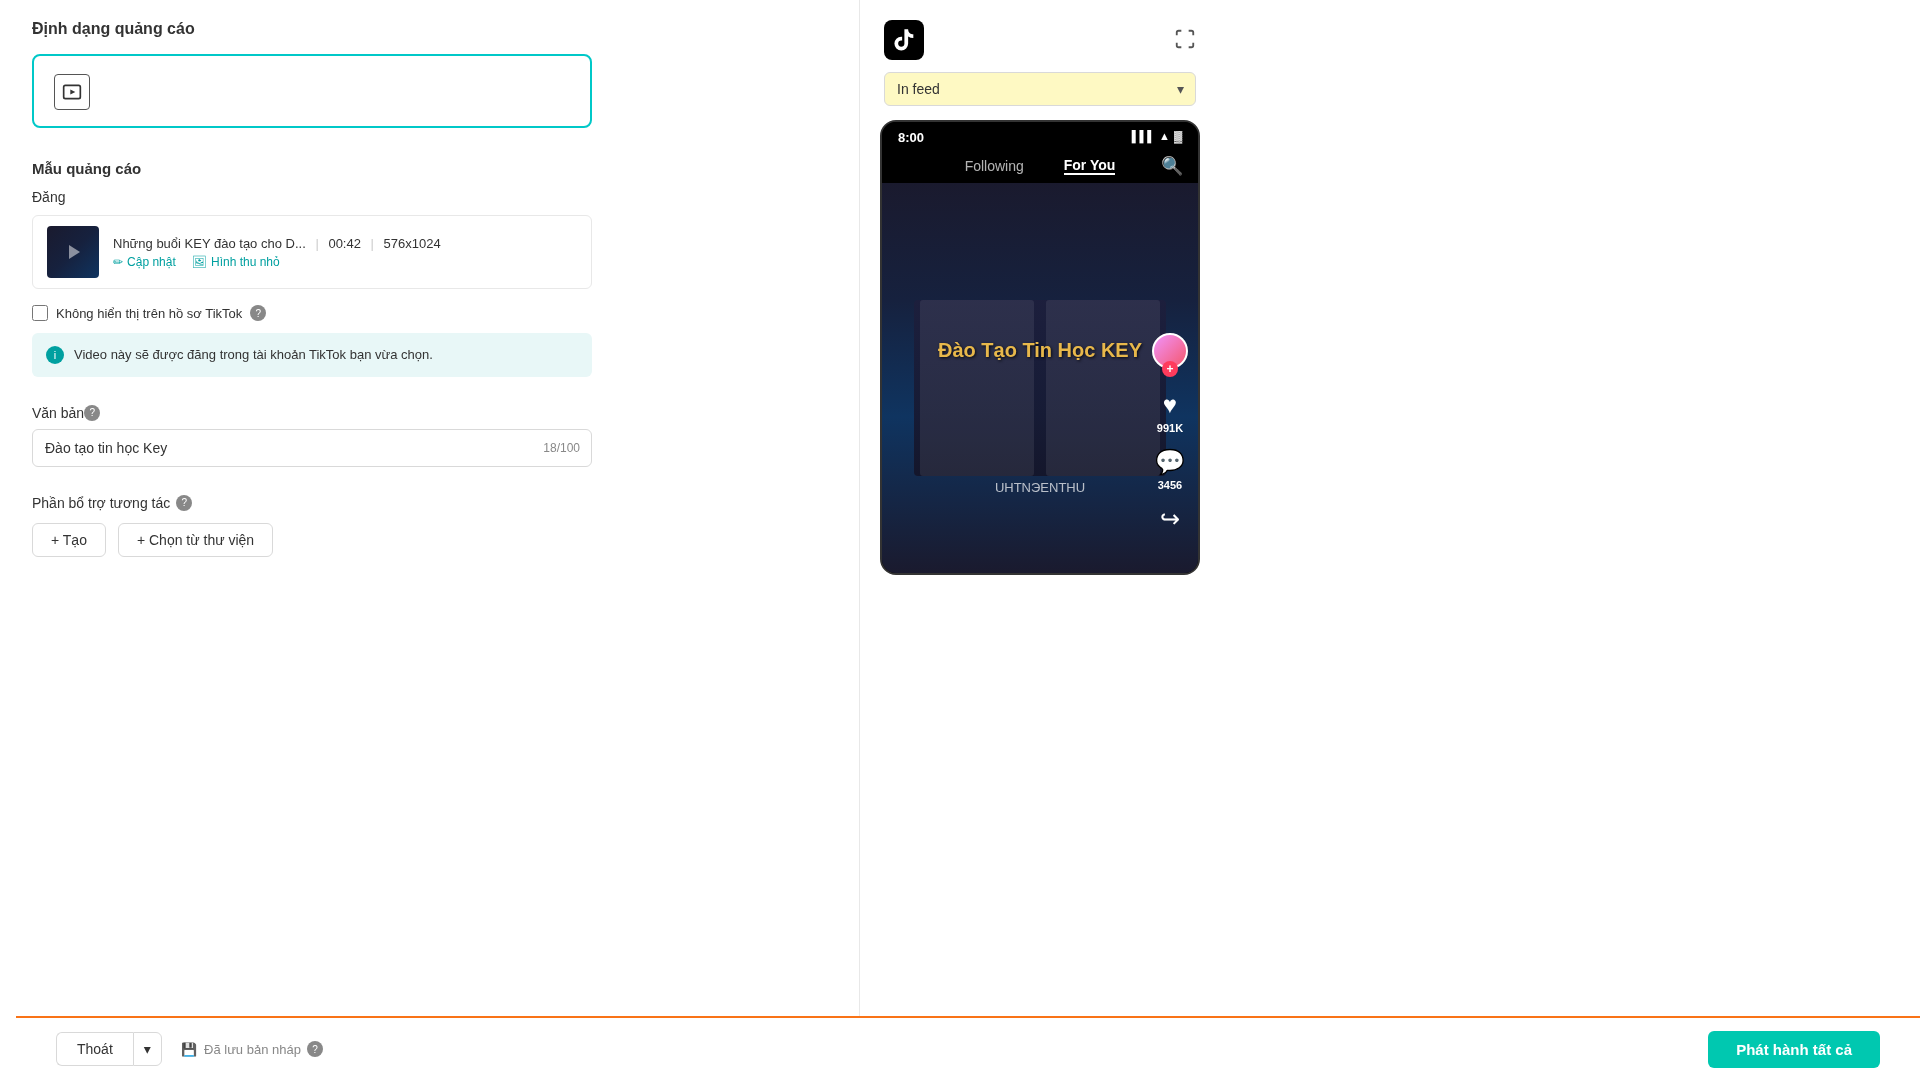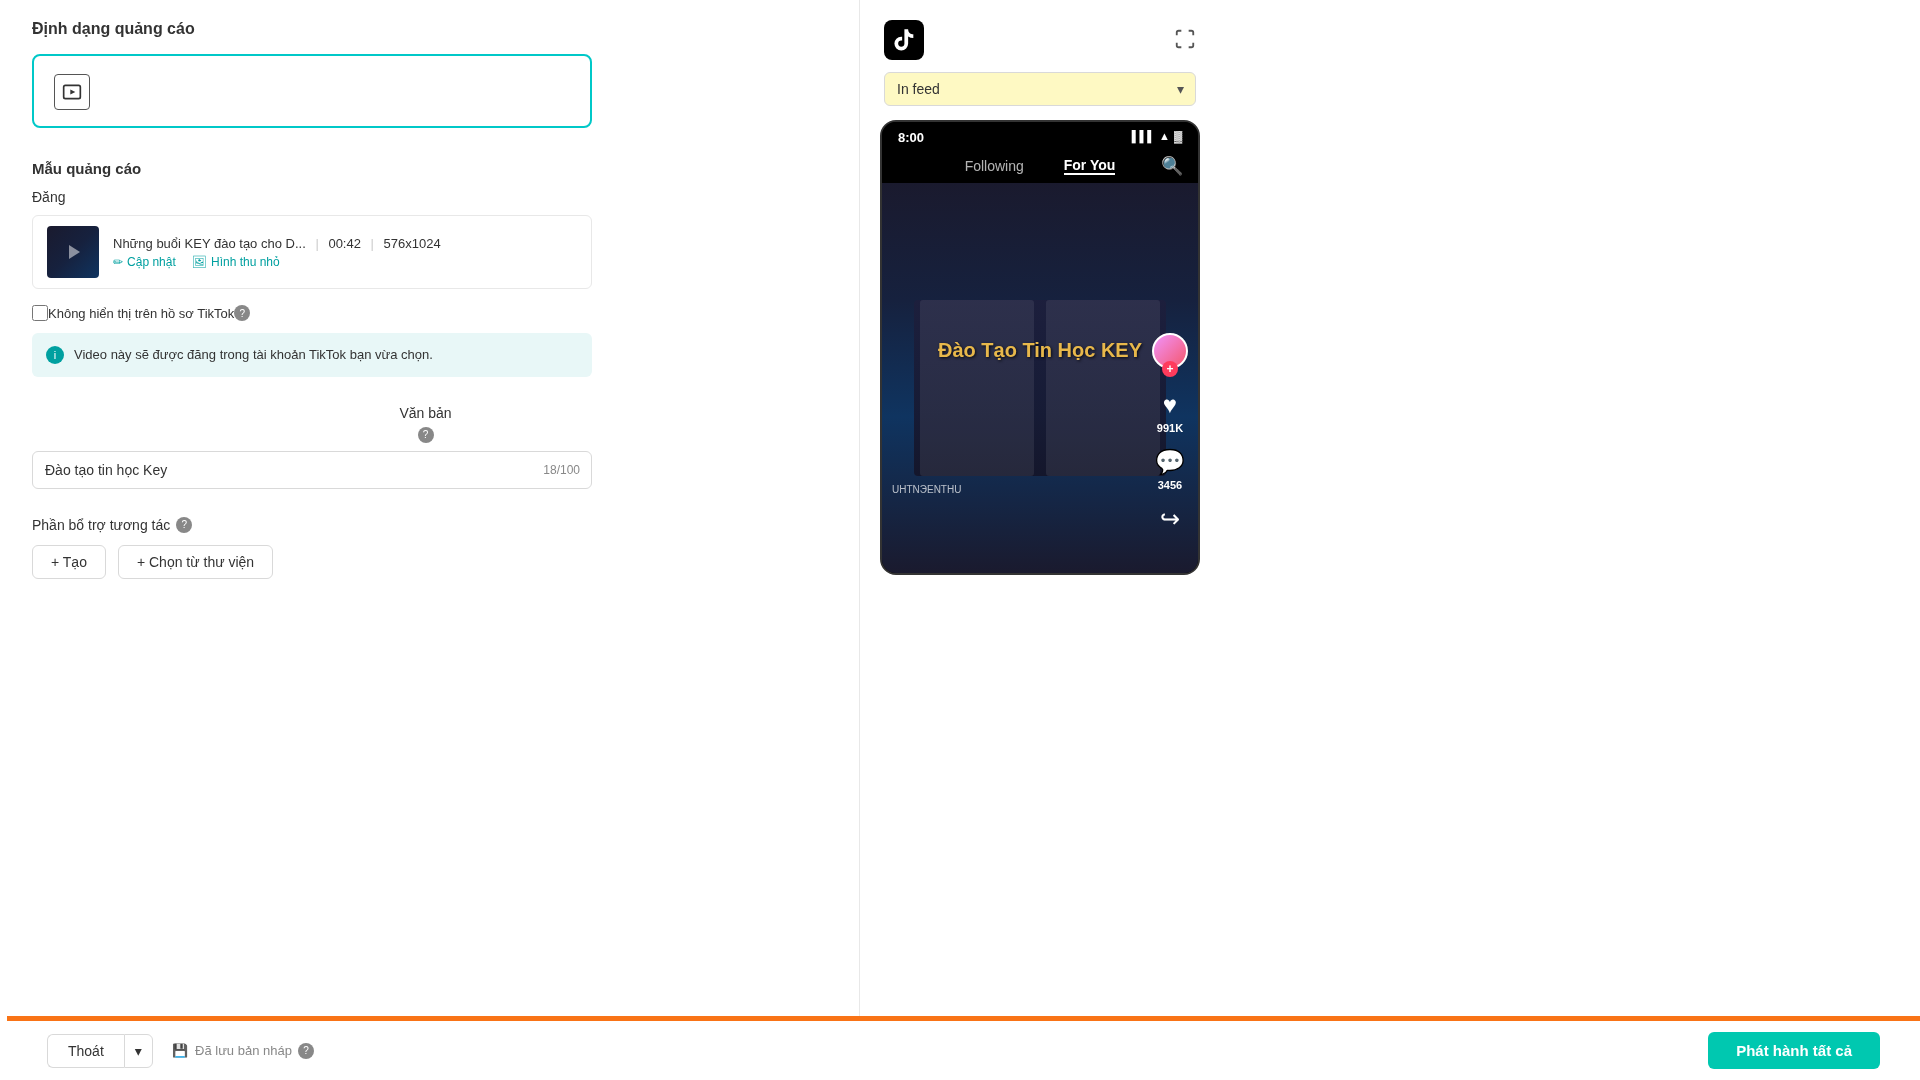--- a/index.html
+++ b/index.html
@@ -148,20 +148,21 @@
       gap: 4px;
       background: none;
       border: none;
       padding: 0;
     }
 
     
     .checkbox-row {
       display: flex;
       align-items: center;
+      gap: 8px;
       margin-bottom: 12px;
       max-width: 560px;
     }
     .checkbox-input {
       width: 16px;
       height: 16px;
       cursor: pointer;
       accent-color: #00c8c8;
     }
     .checkbox-label {
@@ -216,22 +217,20 @@
     .input-section {
       margin-bottom: 28px;
     }
     .input-label {
       font-size: 14px;
       font-weight: 500;
       color: #333;
       margin-bottom: 8px;
       display: flex;
       align-items: center;
-      gap: 6px;
-      flex-direction: column;
     }
     .text-input-wrapper {
       position: relative;
       max-width: 560px;
     }
     .text-input {
       width: 100%;
       border: 1px solid #d9d9d9;
       border-radius: 6px;
       padding: 10px 70px 10px 12px;
@@ -275,25 +274,25 @@
       cursor: pointer;
       display: flex;
       align-items: center;
       gap: 6px;
     }
 
     
     .page-footer {
       position: fixed;
       bottom: 0;
-      left: 7px;
+      left: 16px;
       right: 0;
       height: 64px;
       background: #fff;
-      border-top: 5px solid #f97316;
+      border-top: 2px solid #f97316;
       display: flex;
       align-items: center;
       justify-content: space-between;
       padding: 0 40px;
       z-index: 100;
       gap: 23px;
     }
     .footer-left {
       display: flex;
       align-items: center;
@@ -465,23 +464,23 @@
       text-align: center;
       white-space: nowrap;
       text-shadow: 1px 1px 3px rgba(0,0,0,0.8);
     }
     .video-bottom-text {
       position: absolute;
       bottom: 20%;
       left: 0;
       right: 0;
       display: flex;
-      justify-content: flex-start;
+      justify-content: center;
       padding: 0 10px;
-      font-size: 10px;
+      font-size: 13px;
       color: rgba(255,255,255,0.7);
     }
     .video-right-actions {
       position: absolute;
       right: 10px;
       bottom: 40px;
       display: flex;
       flex-direction: column;
       align-items: center;
       gap: 14px;

